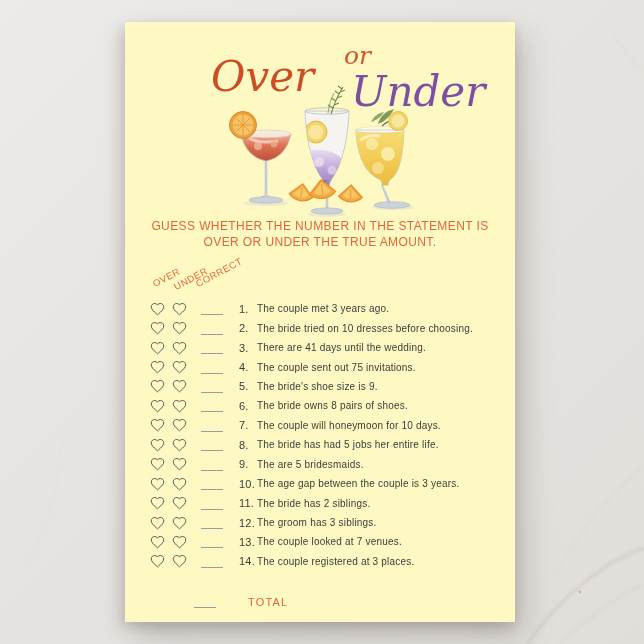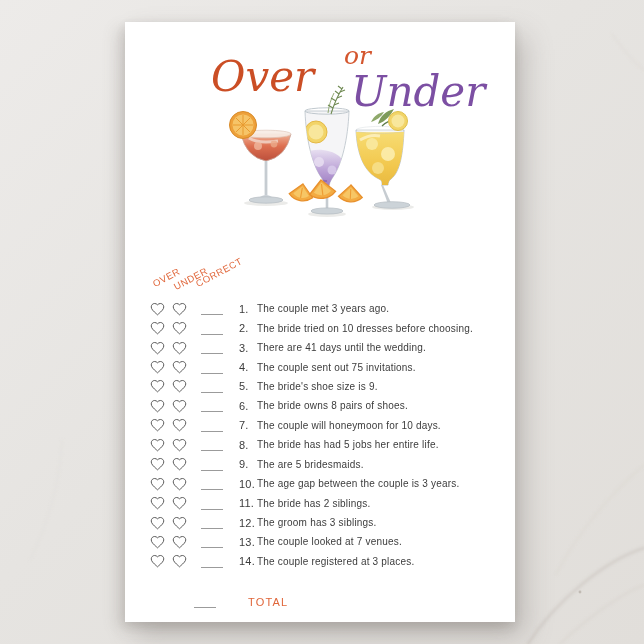--- a/index.html
+++ b/index.html
@@ -3,21 +3,21 @@
 <meta charset="utf-8">
 <style>
   html,body{margin:0;padding:0;}
   body{width:644px;height:644px;overflow:hidden;font-family:"Liberation Sans",sans-serif;}
   .stage{position:relative;width:644px;height:644px;background:#e6e4e1;}
   .bg-svg{position:absolute;left:0;top:0;width:644px;height:644px;}
 
   
   .card{
     position:absolute;left:125px;top:22px;width:390px;height:600px;
-    background:#ffffff;
+    background:#fef9c3;
     box-shadow:-9px 6px 14px rgba(105,100,95,.14),
                10px 14px 26px rgba(105,100,95,.30),
                0 4px 10px rgba(105,100,95,.18);
   }
 
   
   .title-over{position:absolute;left:86px;top:34px;font-family:"DejaVu Serif",serif;
     font-style:italic;font-size:42px;line-height:1;color:#cb4e25;}
   .title-or{position:absolute;left:219px;top:21px;font-family:"DejaVu Serif",serif;
     font-style:italic;font-size:25px;line-height:1;color:#d4562e;}
@@ -190,20 +190,24 @@
         </g>
       </g>
 
       <g>
         <use href="#wedgeproto" transform="translate(103,100) rotate(55) scale(1.05)"></use>
         <use href="#wedgeproto" transform="translate(121,96) rotate(38) scale(1.15)"></use>
         <use href="#wedgeproto" transform="translate(151,101) rotate(48) scale(1.05)"></use>
       </g>
     </svg>
 
+    <div class="instructions">
+      <div>GUESS WHETHER THE NUMBER IN THE STATEMENT IS</div>
+      <div>OVER OR UNDER THE TRUE AMOUNT.</div>
+    </div>
 
     <span class="col-label col-over">OVER</span>
     <span class="col-label col-under">UNDER</span>
     <span class="col-label col-correct">CORRECT</span>
 
     <div class="rows" id="rows">
   <div class="row">
     <span class="heart">
       <svg viewBox="0 0 24 22">
         <path d="M12 20.3 L10.6 19C5.3 14.3 2 11.3 2 7.6 2 4.6 4.4 2.2 7.4 2.2

